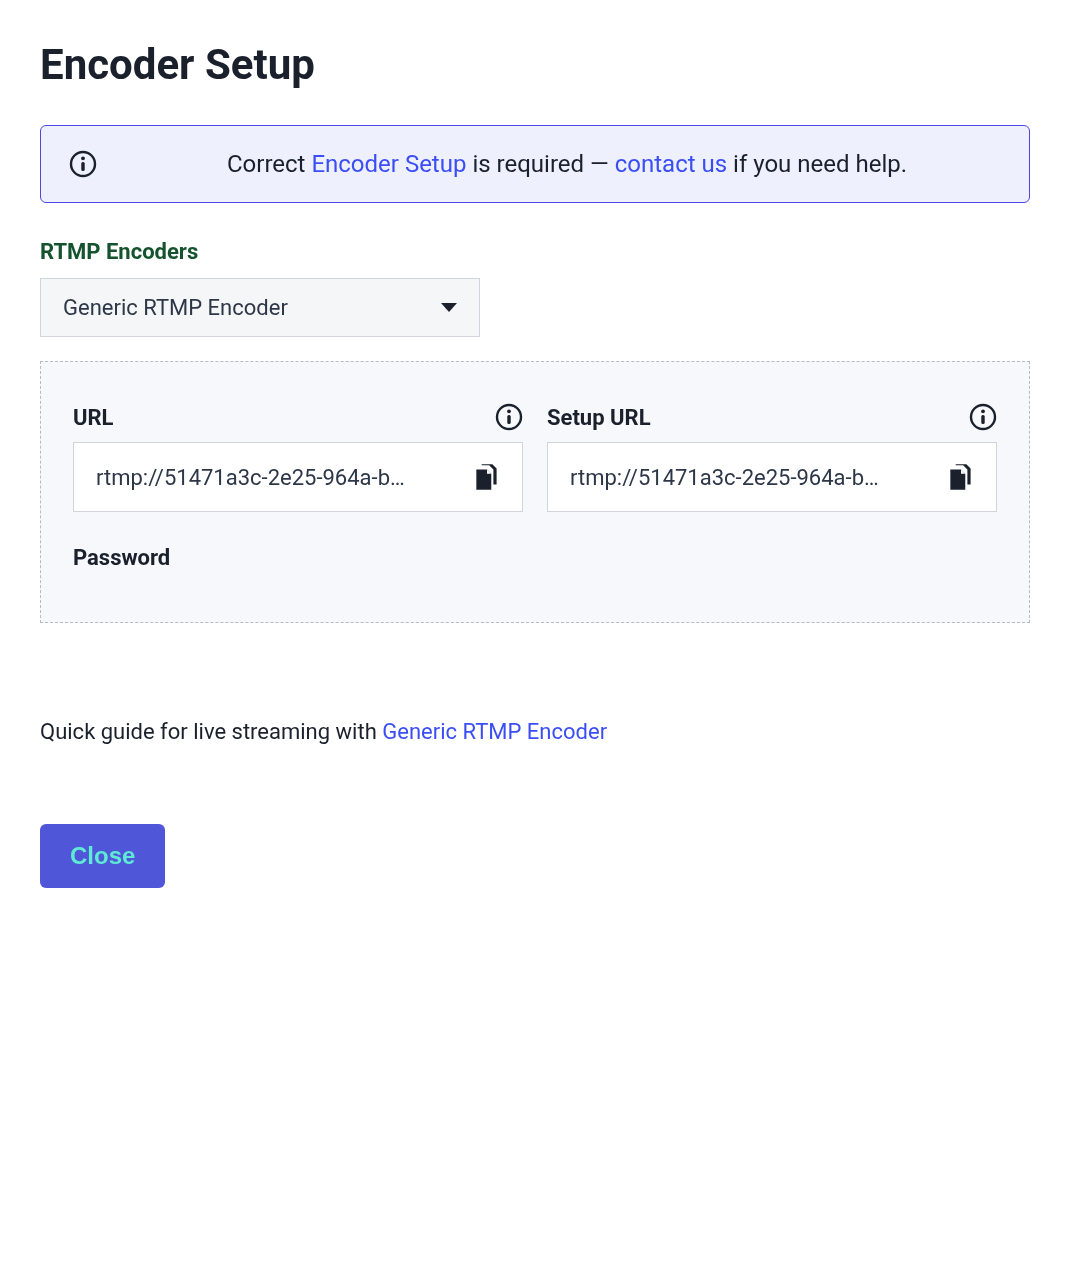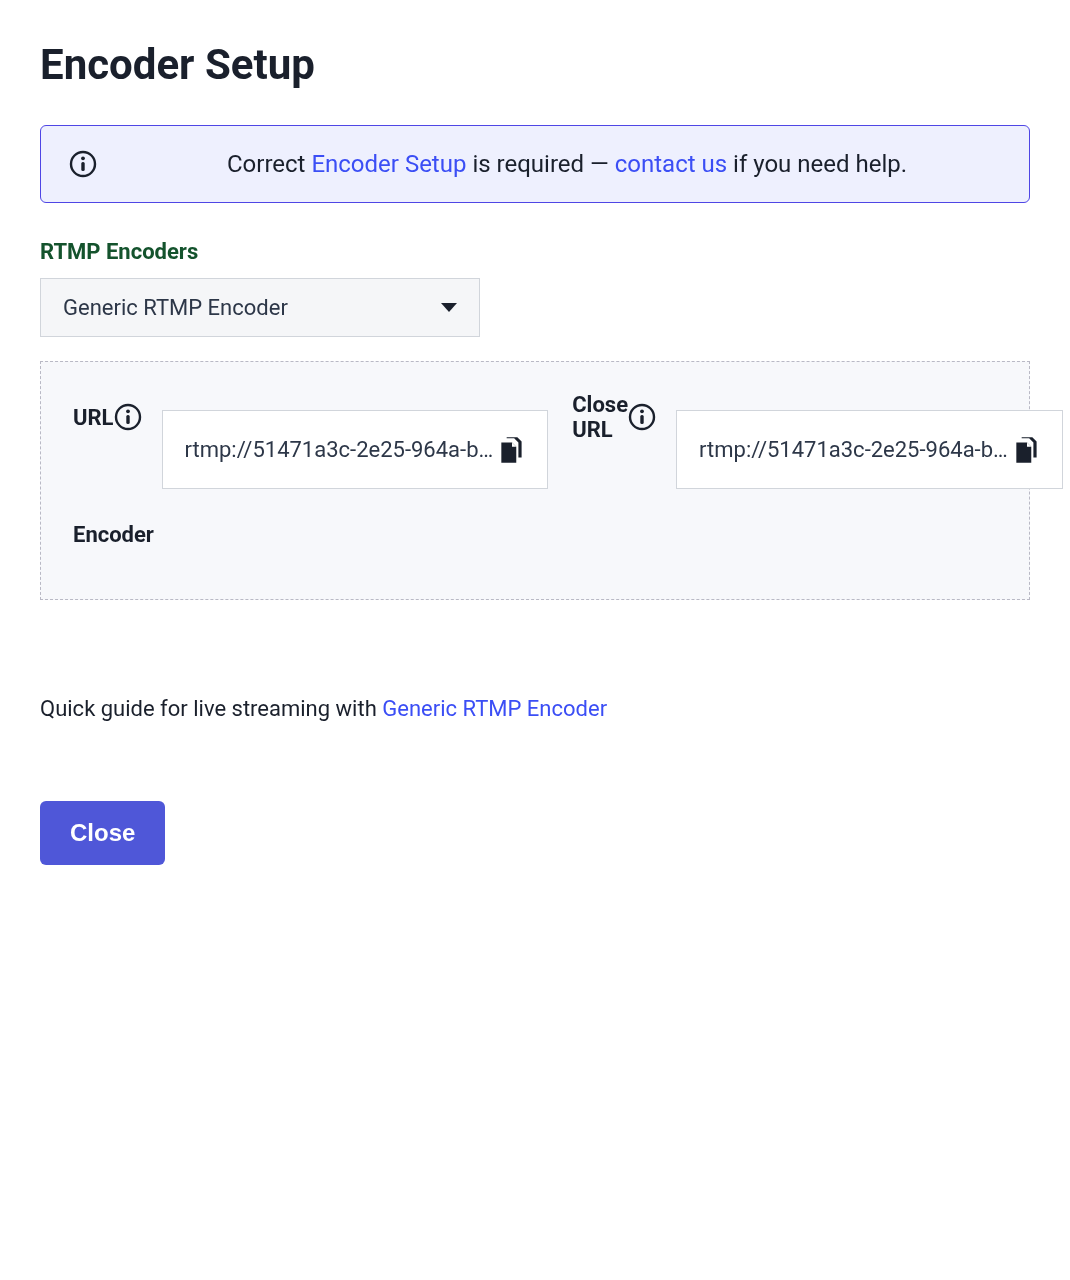--- a/index.html
+++ b/index.html
@@ -65,42 +65,41 @@
       border: 1px dashed #b9b9c5;
       background: #f7f8fb;
       padding: 40px 32px 50px 32px;
       display: grid;
       grid-template-columns: 1fr 1fr;
       column-gap: 24px;
       row-gap: 30px;
     }
     .field-block {
       display: flex;
-      flex-direction: row;
-      gap: 20px;
+      flex-direction: column;
+      gap: 10px;
     }
     .field-header {
       display: flex;
       justify-content: space-between;
       align-items: center;
       height: 30px;
     }
     .field-label {
       font-size: 22px;
       font-weight: 700;
       color: #1a202c;
     }
     .input-line {
       display: flex;
       align-items: center;
       background: #fff;
       border: 1px solid #d1d5db;
-      height: 79px;
+      height: 70px;
       padding: 0 16px 0 22px;
-      margin-top: 8px;
     }
     .input-line .value {
       flex: 1;
       font-size: 22px;
       color: #2d3748;
       white-space: nowrap;
       overflow: hidden;
       text-overflow: ellipsis;
     }
     .copy-btn {
@@ -118,21 +117,21 @@
       font-size: 22px;
       color: #1a202c;
     }
     .guide-line a {
       color: #3b4ef5;
       text-decoration: none;
     }
     .close-btn {
       margin-top: 80px;
       background: #4f57d8;
-      color: #ffffff;
+      color: #5eead4;
       border: none;
       border-radius: 6px;
       font-size: 24px;
       font-weight: 600;
       padding: 18px 30px;
       cursor: pointer;
     }
     .info-icon-svg {
       width: 28px;
       height: 28px;
@@ -203,40 +202,40 @@
           <path d="M9 3 h10 l4 4 v15 h-3 V8 l-4-4 H9 z" fill="#1a202c"></path>
           <path d="M4 8 h10 l4 4 v15 H4 z" fill="#1a202c"></path>
           <path d="M14 8 v4 h4" fill="#fff"></path>
         </svg>
       </button>
     </div>
   </div>
 
   <div class="field-block">
     <div class="field-header">
-      <span class="field-label">Close URL</span>
+      <span class="field-label">Setup URL</span>
       <svg class="info-icon-svg" viewBox="0 0 28 28">
           <use href="#info-icon-g"></use>
         </svg>
     </div>
     <div class="input-line">
       <span class="value">rtmp://51471a3c-2e25-964a-b…</span>
       <button class="copy-btn">
         <svg width="30" height="32" viewBox="0 0 28 30">
           <path d="M9 3 h10 l4 4 v15 h-3 V8 l-4-4 H9 z" fill="#1a202c"></path>
           <path d="M4 8 h10 l4 4 v15 H4 z" fill="#1a202c"></path>
           <path d="M14 8 v4 h4" fill="#fff"></path>
         </svg>
       </button>
     </div>
   </div>
 
   <div class="field-block">
     <div class="field-header">
-      <span class="field-label">Encoder</span>
+      <span class="field-label">Password</span>
     </div>
   </div>
 
 
 
 </div>
 
 <div class="guide-line">
   <span>Quick guide for live streaming with </span><a href="#">Generic RTMP Encoder</a>
 </div>

